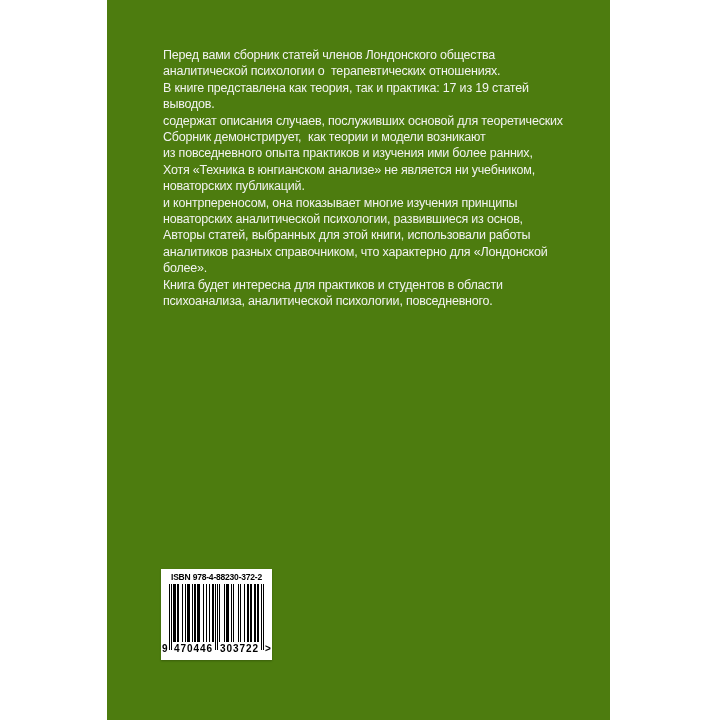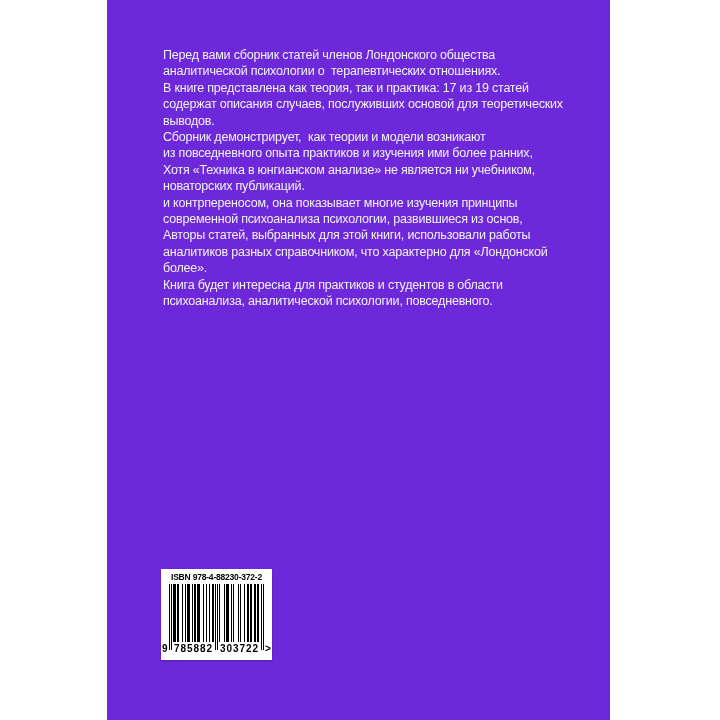--- a/index.html
+++ b/index.html
@@ -87,34 +87,34 @@
   }
   .d-first { left: -7px; }
   .d-left  { left: 3px;  width: 43px; text-align: center; letter-spacing: 0.9px; }
   .d-right { left: 49px; width: 43px; text-align: center; letter-spacing: 0.9px; }
   .d-mark  { left: 96px; }
 </style>
 </head>
 <body>
 
 <div class="page" style="background: rgb(255, 255, 255);">
-  <div class="cover" style="background: #6d28d9;">
+  <div class="cover" style="background: #4d7c0f;">
 
     <div class="annotation" style="color: rgb(242, 243, 241);">
       <div class="line">Перед вами сборник статей членов Лондонского общества</div>
       <div class="line">аналитической психологии о  терапевтических отношениях.</div>
       <div class="line">В книге представлена как теория, так и практика: 17 из 19 статей</div>
+      <div class="line">выводов.</div>
       <div class="line">содержат описания случаев, послуживших основой для теоретических</div>
-      <div class="line">выводов.</div>
       <div class="line">Сборник демонстрирует,  как теории и модели возникают</div>
       <div class="line">из повседневного опыта практиков и изучения ими более ранних,</div>
       <div class="line">Хотя «Техника в юнгианском анализе» не является ни учебником,</div>
       <div class="line">новаторских публикаций.</div>
       <div class="line">и контрпереносом, она показывает многие изучения принципы</div>
-      <div class="line">современной психоанализа психологии, развившиеся из основ,</div>
+      <div class="line">новаторских аналитической психологии, развившиеся из основ,</div>
       <div class="line">Авторы статей, выбранных для этой книги, использовали работы</div>
       <div class="line">аналитиков разных справочником, что характерно для «Лондонской</div>
       <div class="line">более».</div>
       <div class="line">Книга будет интересна для практиков и студентов в области</div>
       <div class="line">психоанализа, аналитической психологии, повседневного.</div>
     </div>
 
     <div class="barcode-box" style="background: rgb(255, 255, 255);">
       <div class="isbn-label">ISBN 978-4-88230-372-2</div>
       <div class="ean">
@@ -160,21 +160,21 @@
             <div class="bar" style="left: 82px; height: 58px; background: rgb(0, 0, 0);"></div>
             <div class="bar" style="left: 85px; height: 58px; background: rgb(0, 0, 0);"></div>
             <div class="bar" style="left: 86px; height: 58px; background: rgb(0, 0, 0);"></div>
             <div class="bar" style="left: 88px; height: 58px; background: rgb(0, 0, 0);"></div>
             <div class="bar" style="left: 89px; height: 58px; background: rgb(0, 0, 0);"></div>
             <div class="bar" style="left: 92px; height: 66px; background: rgb(0, 0, 0);"></div>
             <div class="bar" style="left: 94px; height: 66px; background: rgb(0, 0, 0);"></div>
           </div>
         <div class="digits">
           <span class="d-first">9</span>
-          <span class="d-left">785882</span>
+          <span class="d-left">470446</span>
           <span class="d-right">303722</span>
           <span class="d-mark">&gt;</span>
         </div>
       </div>
     </div>
 
   </div>
 </div>
 
 </body></html>

